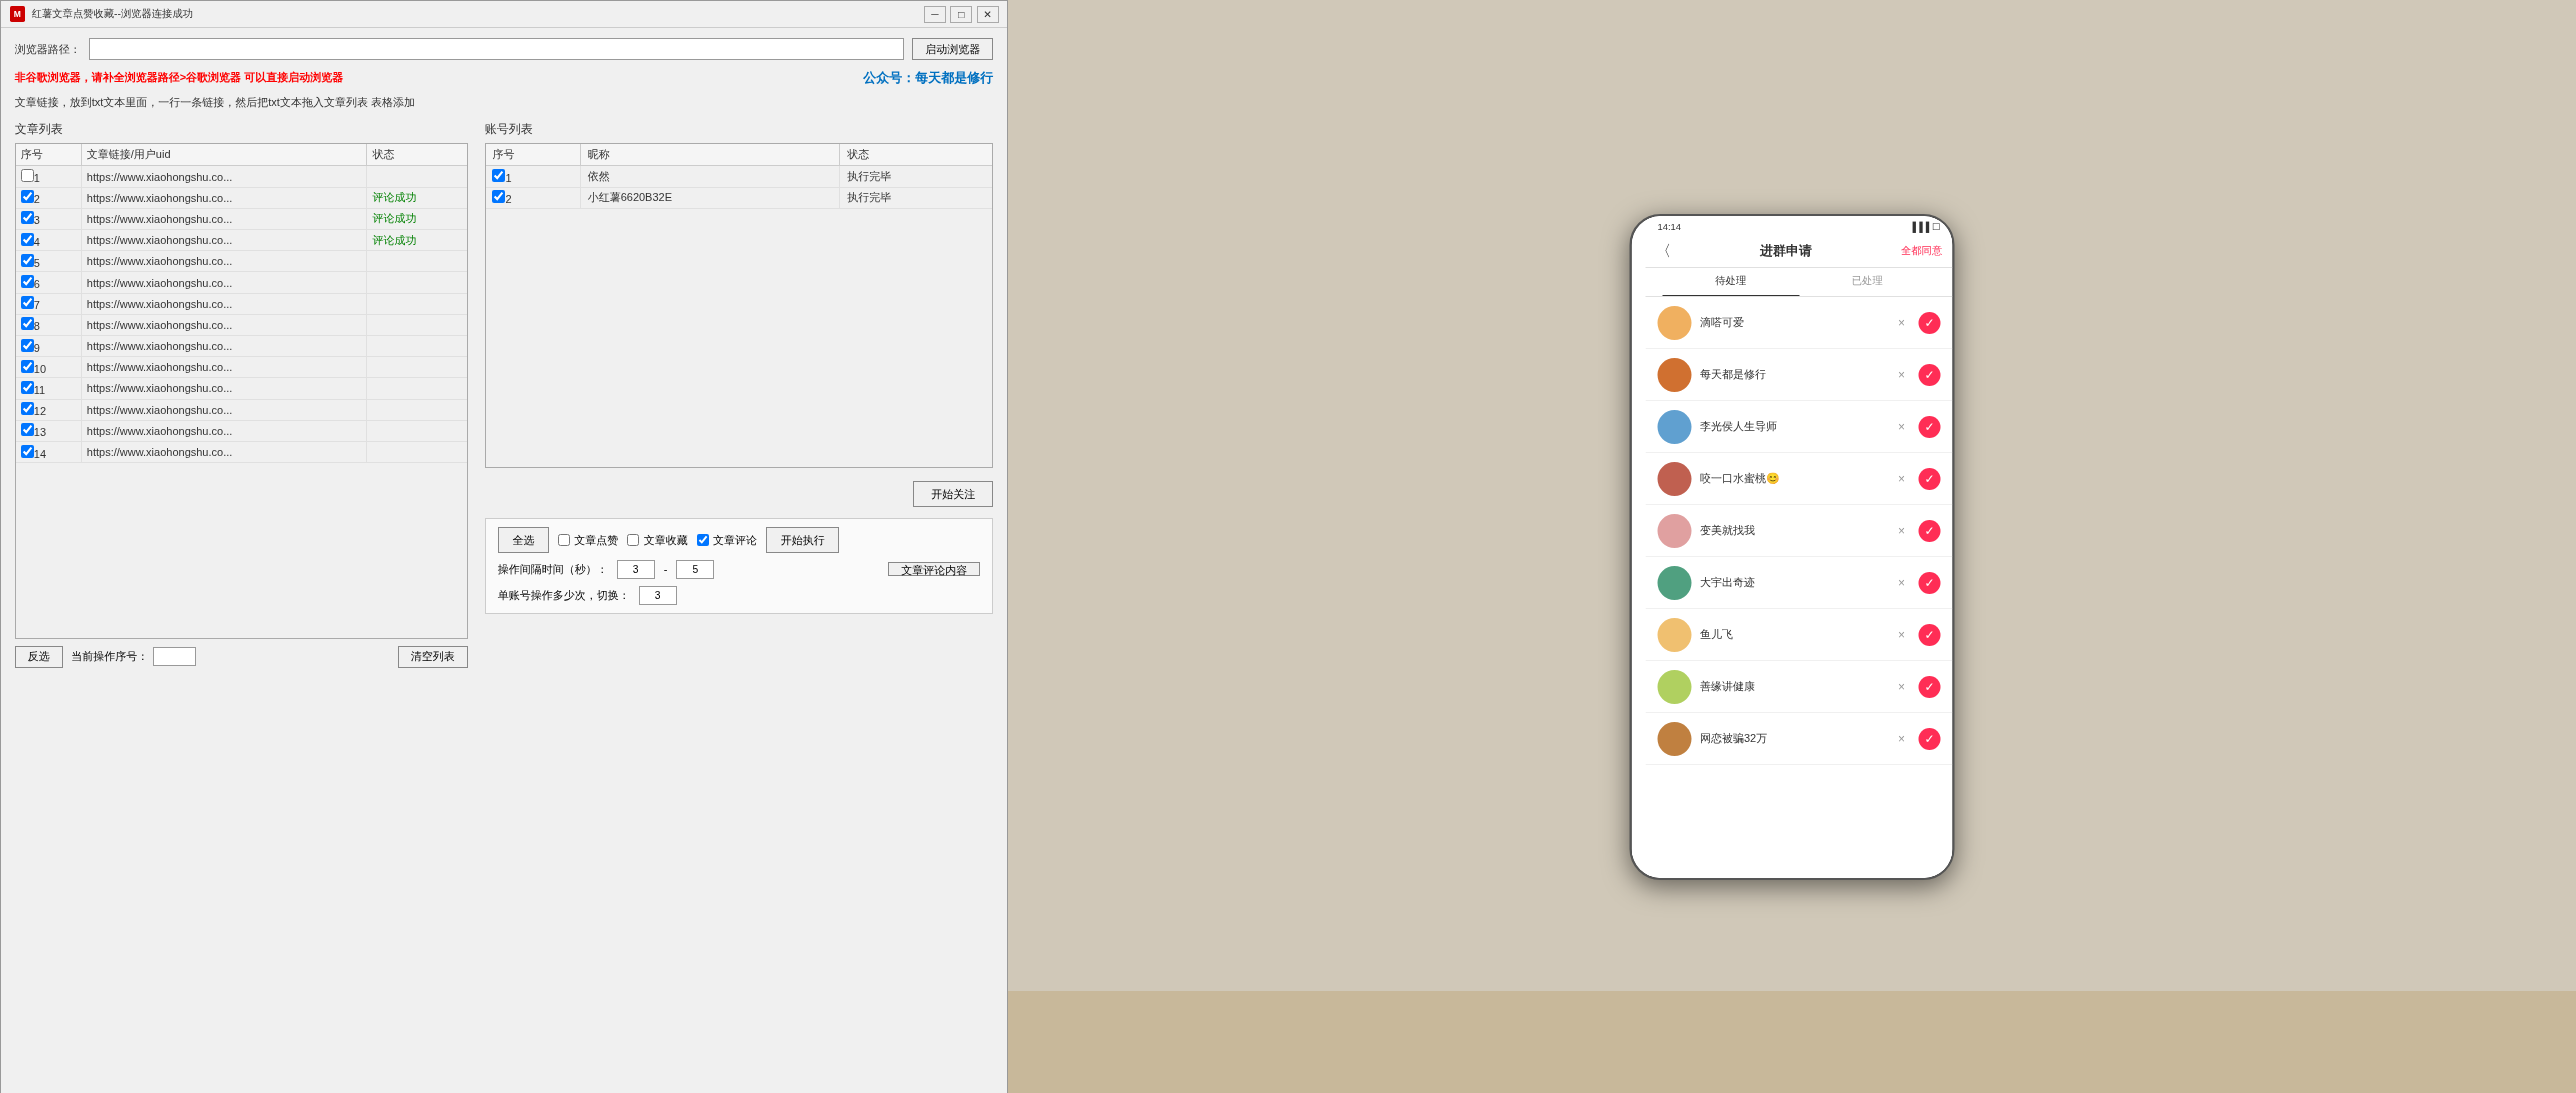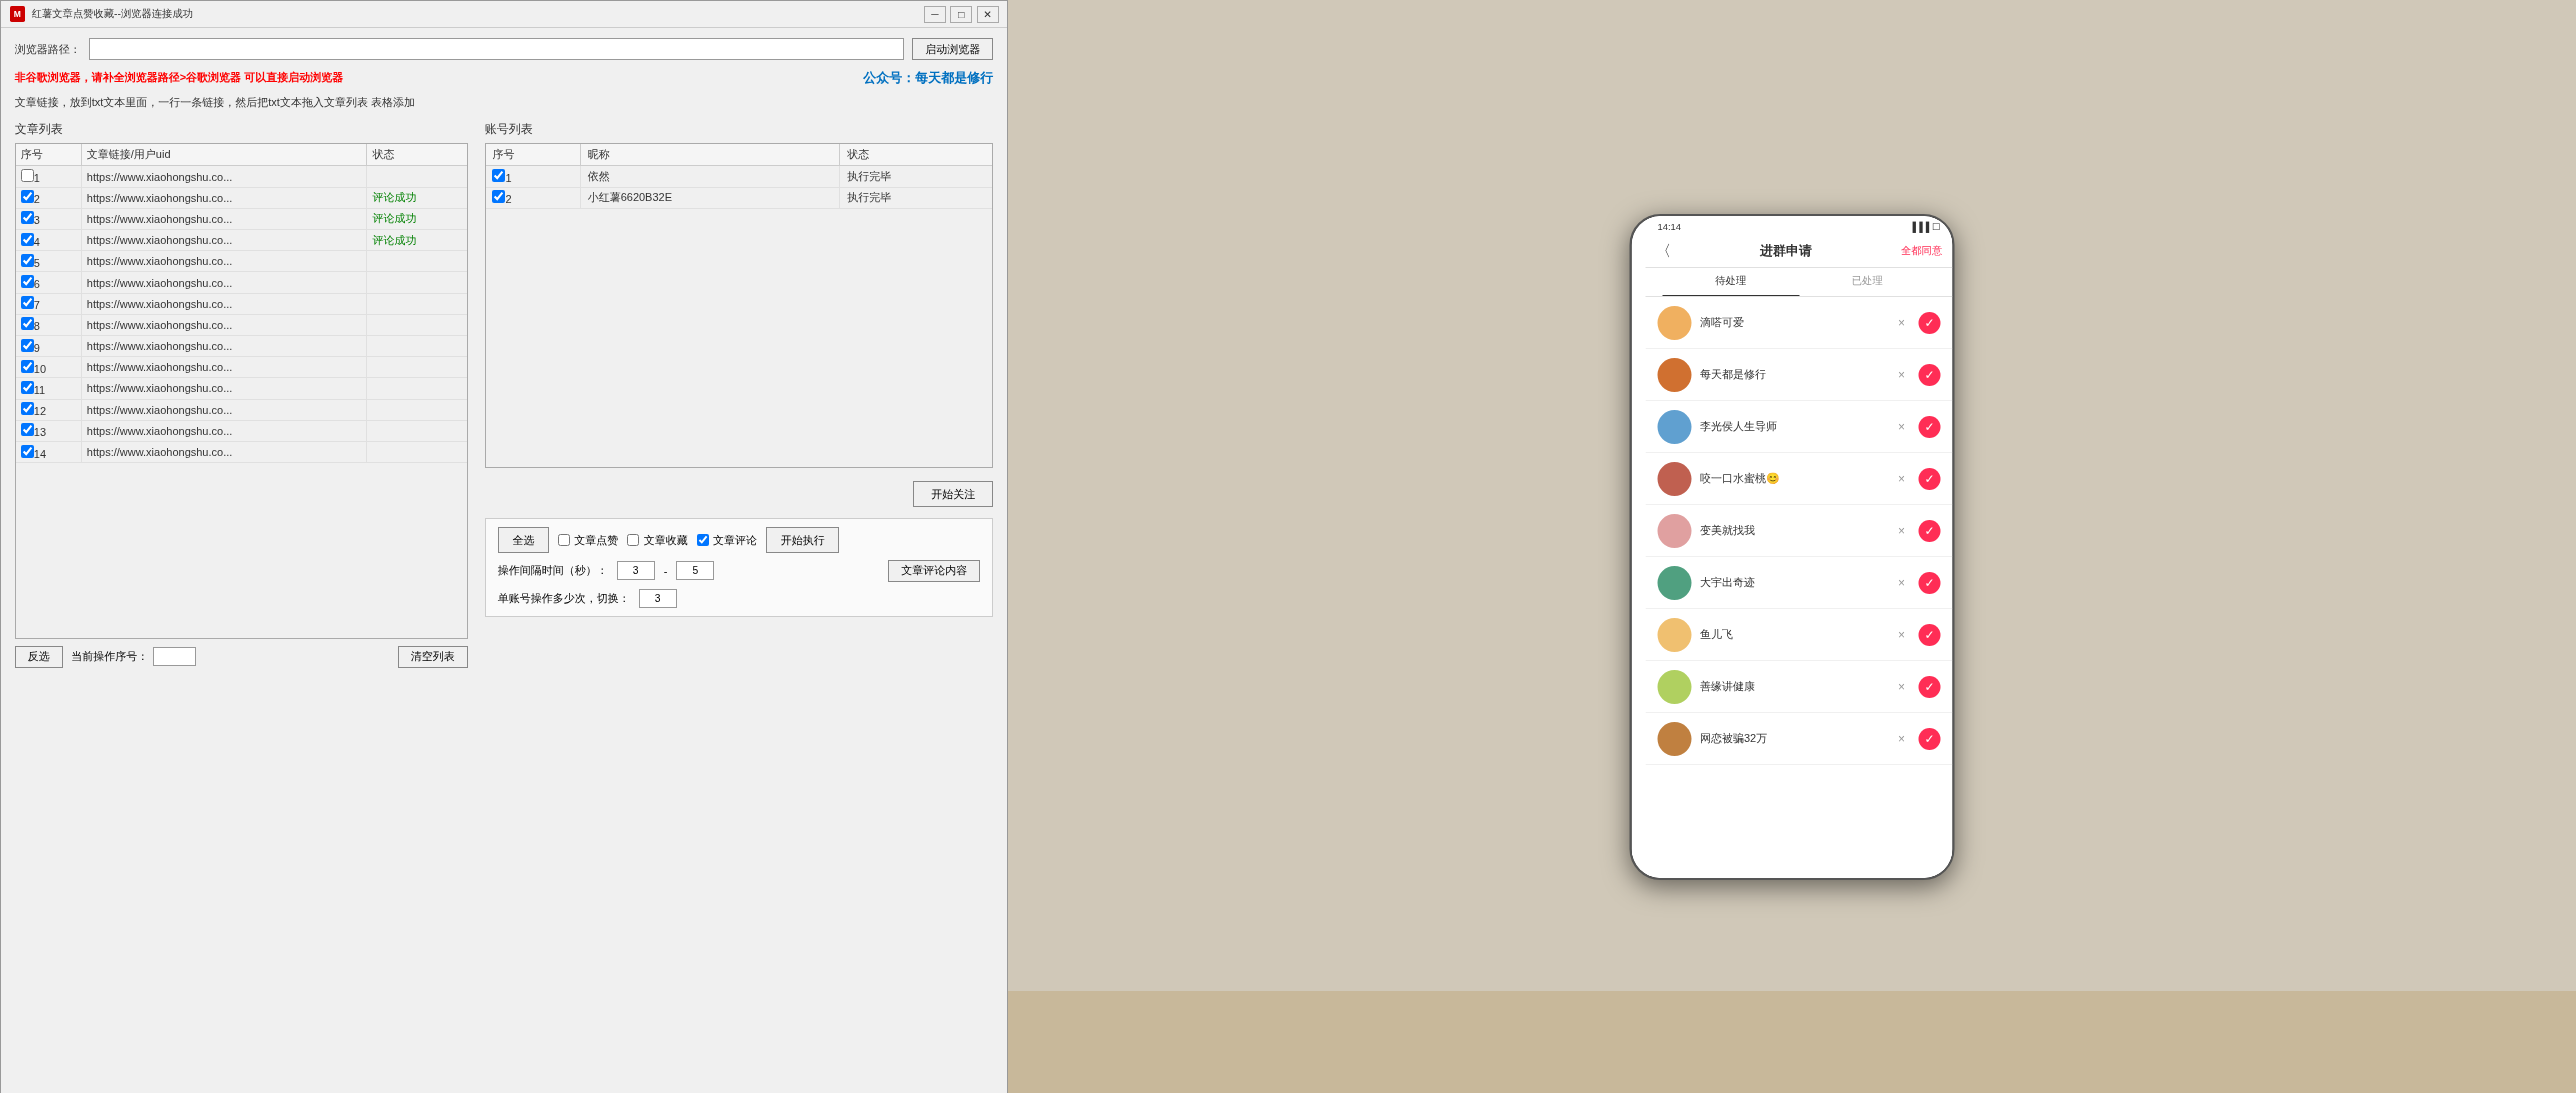--- a/index.html
+++ b/index.html
@@ -326,21 +326,21 @@
     .btn-execute {
       height: 26px;
       padding: 0 13.7px;
       background: #f0f0f0;
       border: 0.9px solid #888;
       font-size: 11px;
       cursor: pointer;
     }
 
     .btn-comment-content {
-      height: 22px;
+      height: 14px;
       padding: 0 12px;
       background: #f0f0f0;
       border: 0.9px solid #888;
       font-size: 11px;
       cursor: pointer;
     }
 
     
     .phone-photo {
       flex: 1;

